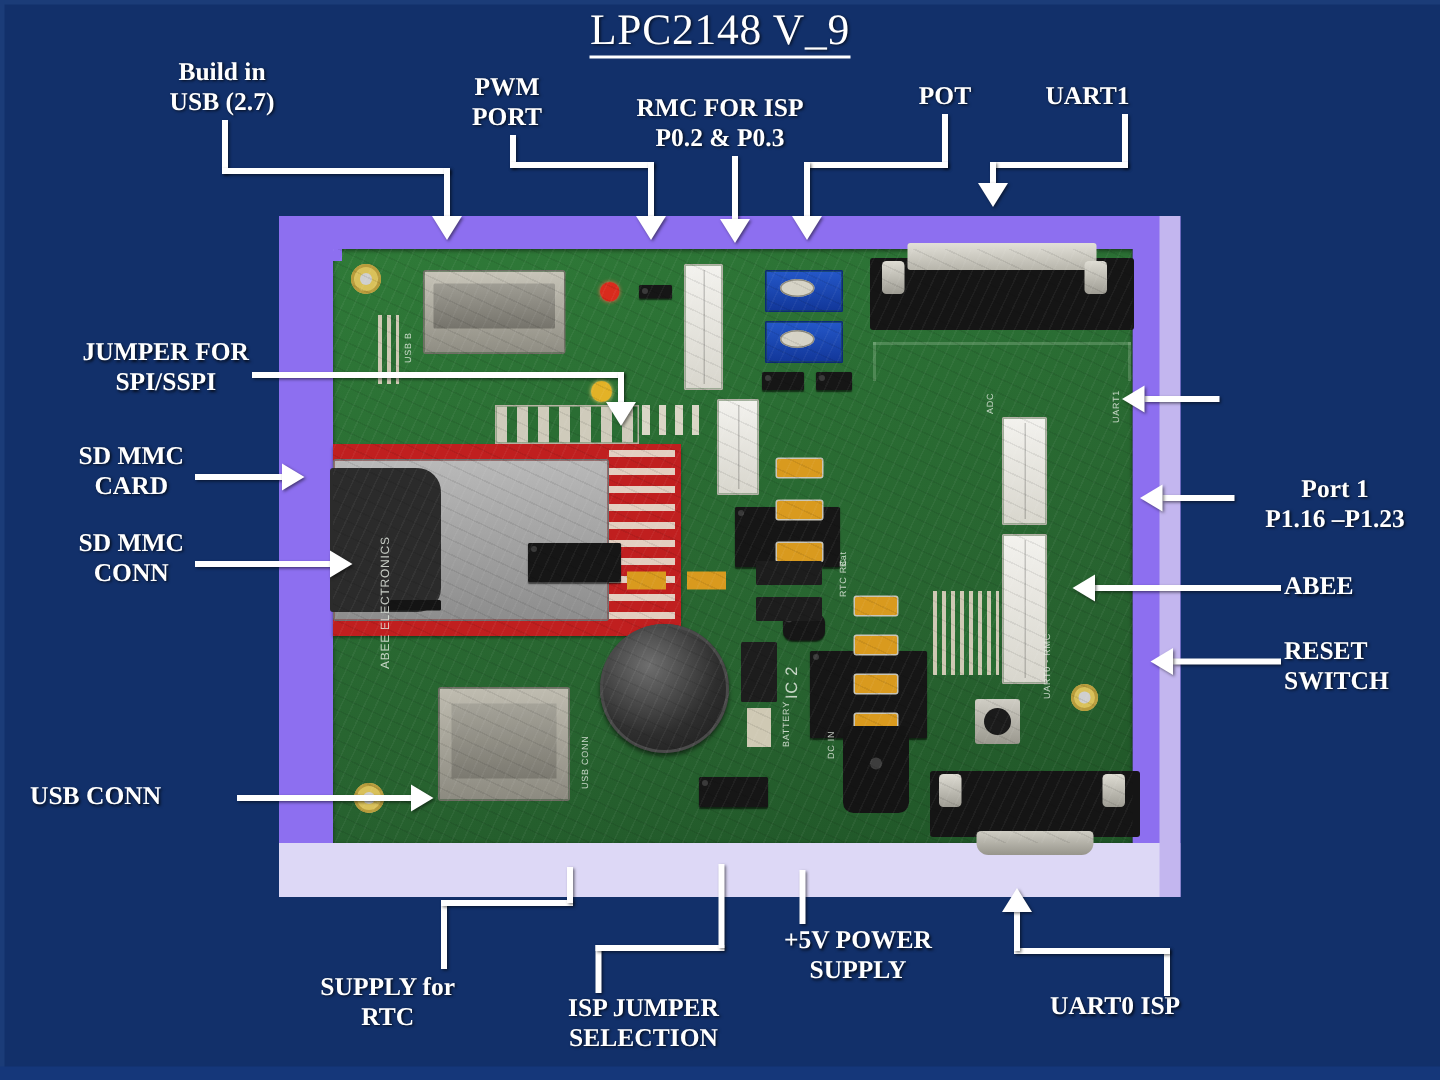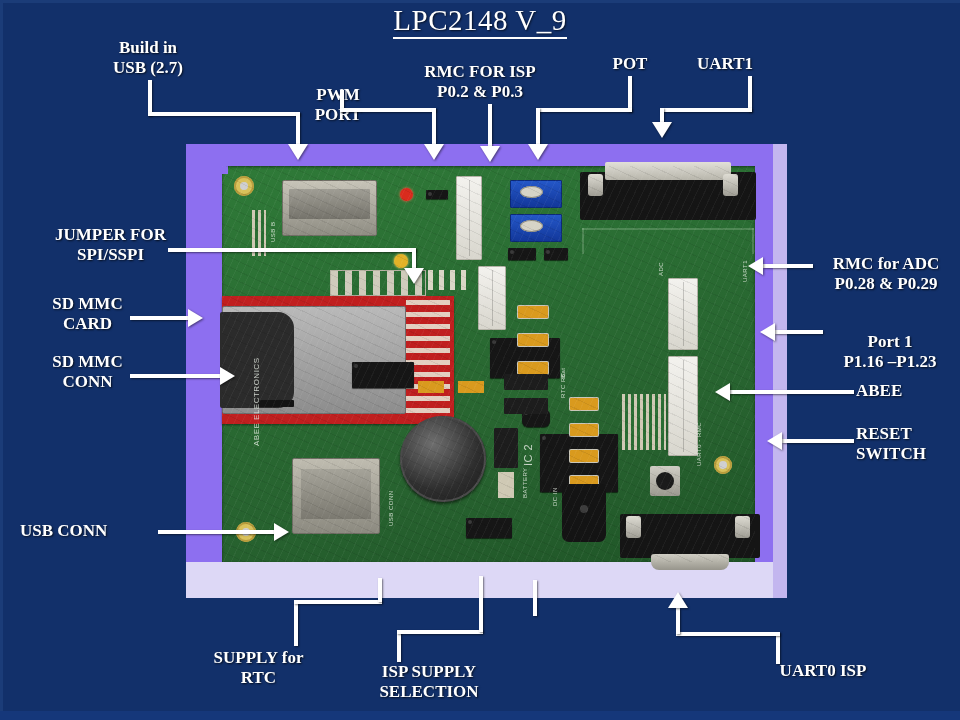--- a/index.html
+++ b/index.html
@@ -222,21 +222,21 @@
     </div>
   </div>
 
   <div class="lbl" style="left:78px;top:38px;width:140px;">Build in
 USB (2.7)</div>
   <div class="ln v" style="left:148px;top:80px;height:36px;"></div>
   <div class="ln h" style="left:148px;top:112px;width:152px;"></div>
   <div class="ln v" style="left:296px;top:112px;height:34px;"></div>
   <div class="arw down" style="left:288px;top:144px;"></div>
 
-  <div class="lbl" style="left:283px;top:48px;width:110px;margin-top:37px;">PWM
+  <div class="lbl" style="left:283px;top:48px;width:110px;">PWM
 PORT</div>
   <div class="ln v" style="left:340px;top:90px;height:22px;"></div>
   <div class="ln h" style="left:340px;top:108px;width:96px;"></div>
   <div class="ln v" style="left:432px;top:108px;height:38px;"></div>
   <div class="arw down" style="left:424px;top:144px;"></div>
 
   <div class="lbl" style="left:385px;top:62px;width:190px;">RMC FOR ISP
 P0.2 &amp; P0.3</div>
   <div class="ln v" style="left:488px;top:104px;height:44px;"></div>
   <div class="arw down" style="left:480px;top:146px;"></div>
@@ -266,52 +266,52 @@
 
   <div class="lbl" style="left:25px;top:352px;width:125px;">SD MMC
 CONN</div>
   <div class="ln h" style="left:130px;top:374px;width:92px;"></div>
   <div class="arw right" style="left:220px;top:367px;"></div>
 
   <div class="lbl" style="left:20px;top:521px;width:145px;text-align:left;">USB  CONN</div>
   <div class="ln h" style="left:158px;top:530px;width:118px;"></div>
   <div class="arw right" style="left:274px;top:523px;"></div>
 
-  <div class="lbl" style="left:812px;top:254px;width:148px;">RMC for ADC
-P0.28 &amp; P0.29</div>
   <div class="ln h" style="left:763px;top:264px;width:50px;"></div>
   <div class="arw left" style="left:748px;top:257px;"></div>
 
-  <div class="lbl" style="left:824px;top:332px;width:132px;">Port 1
+  <div class="lbl" style="left:824px;top:316px;width:132px;">Port 1
 P1.16 –P1.23</div>
   <div class="ln h" style="left:775px;top:330px;width:48px;"></div>
   <div class="arw left" style="left:760px;top:323px;"></div>
 
   <div class="lbl" style="left:856px;top:381px;width:90px;text-align:left;">ABEE</div>
   <div class="ln h" style="left:730px;top:390px;width:124px;"></div>
   <div class="arw left" style="left:715px;top:383px;"></div>
 
   <div class="lbl" style="left:856px;top:424px;width:110px;text-align:left;">RESET
 SWITCH</div>
   <div class="ln h" style="left:782px;top:439px;width:72px;"></div>
   <div class="arw left" style="left:767px;top:432px;"></div>
 
   <div class="lbl" style="left:176px;top:648px;width:165px;">SUPPLY  for
 RTC</div>
   <div class="ln v" style="left:294px;top:600px;height:46px;"></div>
   <div class="ln h" style="left:294px;top:600px;width:88px;"></div>
   <div class="ln v" style="left:378px;top:578px;height:24px;"></div>
 
-  <div class="lbl" style="left:344px;top:662px;width:170px;">ISP SUPPLY
+  <div class="lbl" style="left:344px;top:662px;width:170px;">ISP JUMPER
 SELECTION</div>
   <div class="ln v" style="left:397px;top:630px;height:32px;"></div>
   <div class="ln h" style="left:397px;top:630px;width:86px;"></div>
   <div class="ln v" style="left:479px;top:576px;height:56px;"></div>
 
+  <div class="lbl" style="left:488px;top:617px;width:168px;">+5V POWER
+SUPPLY</div>
   <div class="ln v" style="left:533px;top:580px;height:36px;"></div>
 
-  <div class="lbl" style="left:753px;top:661px;width:140px;text-align:center;">UART0 ISP</div>
+  <div class="lbl" style="left:700px;top:661px;width:140px;text-align:left;">UART0 ISP</div>
   <div class="ln v" style="left:776px;top:632px;height:32px;"></div>
   <div class="ln h" style="left:676px;top:632px;width:104px;"></div>
   <div class="ln v" style="left:676px;top:608px;height:26px;"></div>
   <div class="arw up" style="left:668px;top:592px;"></div>
 
 </div>
 
 </body></html>

